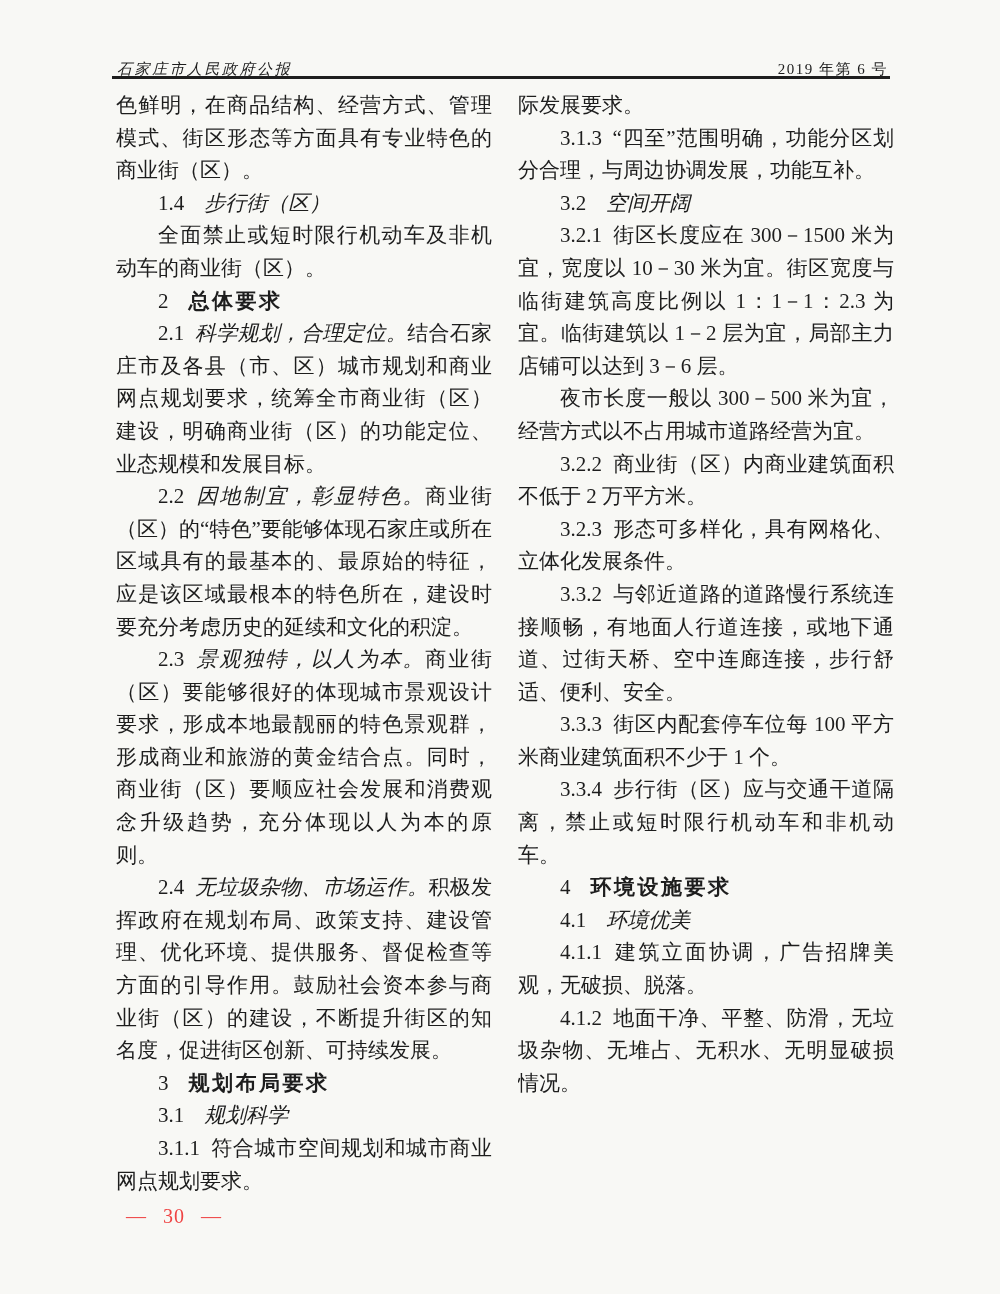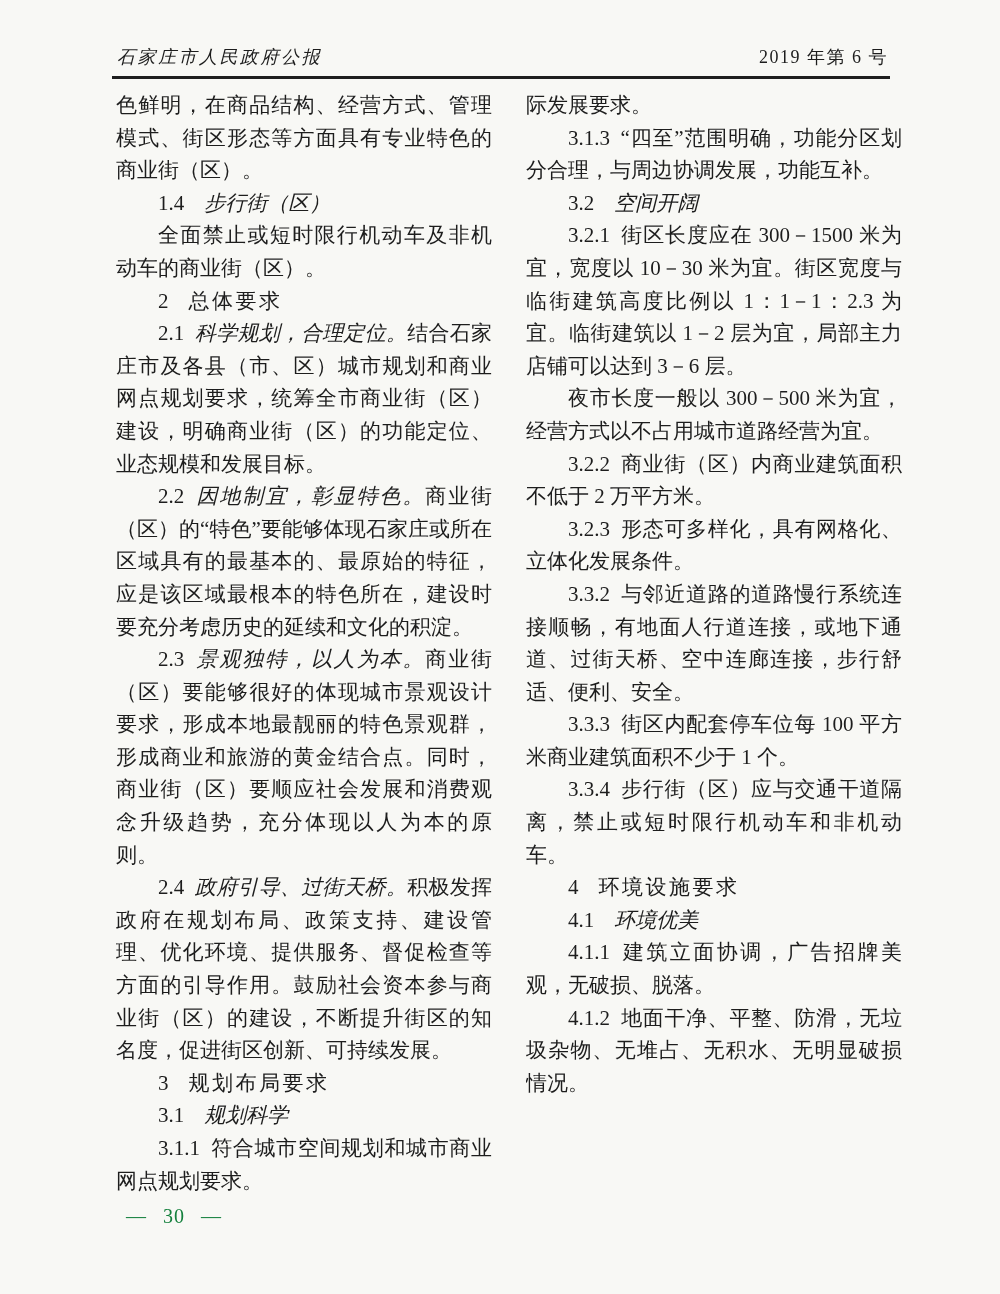--- a/index.html
+++ b/index.html
@@ -5,49 +5,49 @@
   * { margin:0; padding:0; box-sizing:border-box; }
   html, body { background:#f6f6f3; }
   .page {
     position:relative; width:1000px; height:1294px;
     background:#f8f8f5; color:#1d1d1d; overflow:hidden;
     font-family:"Liberation Serif","DejaVu Serif",serif;
   }
   .masthead {
     position:absolute; left:117px; right:112px; top:45px;
     display:flex; justify-content:space-between; align-items:baseline;
-    font-size:18px;
+    font-size:15px;
   }
   .masthead .pub { font-style:italic; letter-spacing:2.5px; }
-  .masthead .issue { letter-spacing:1.5px; }
+  .masthead .issue { letter-spacing:1.5px;margin-top:15px; }
   .rule {
     position:absolute; left:112px; right:110px; top:76px;
     height:2.5px; background:#1e1e1e;
   }
   .columns {
     position:absolute; left:116px; top:89px;
-    display:flex; gap:34px;
+    display:flex; gap:26px;
   }
   .col {
     width:376px; height:1112px; overflow:hidden;
     font-size:21px; line-height:32.6px;
     text-align:justify; text-justify:inter-character;
   }
   .para { text-indent:2em; }
   .para.noindent { text-indent:0; }
   .num { margin-right:0.5em; }
   .h .num { margin-right:0.95em; }
   .kai { font-style:italic; }
   .bold {
     font-family:"Liberation Sans","DejaVu Sans",sans-serif;
-    font-weight:normal; letter-spacing:2.5px;
+    font-weight:bold; letter-spacing:2.5px;
   }
   .footer {
     position:absolute; left:126px; top:1205px;
-    font-size:20px; color:#15803d; word-spacing:10px; letter-spacing:1px;
+    font-size:20px; color:#ef4444; word-spacing:10px; letter-spacing:1px;
   }
 </style>
 </head>
 <body>
 
 <div class="page">
 
   <div class="masthead">
     <span class="pub">石家庄市人民政府公报</span>
     <span class="issue">2019 年第 6 号</span>
@@ -57,21 +57,21 @@
 
   <div class="columns">
     <div class="col">
         <p class="para body noindent"><span class="txt">色鲜明，在商品结构、经营方式、管理模式、街区形态等方面具有专业特色的商业街（区）。</span></p>
         <p class="para h"><span class="num">1.4</span><span class="kai">步行街（区）</span></p>
         <p class="para body"><span class="txt">全面禁止或短时限行机动车及非机动车的商业街（区）。</span></p>
         <p class="para h"><span class="num">2</span><span class="bold">总体要求</span></p>
         <p class="para body"><span class="num">2.1</span><span class="kai">科学规划，合理定位。</span><span class="txt">结合石家庄市及各县（市、区）城市规划和商业网点规划要求，统筹全市商业街（区）建设，明确商业街（区）的功能定位、业态规模和发展目标。</span></p>
         <p class="para body"><span class="num">2.2</span><span class="kai">因地制宜，彰显特色。</span><span class="txt">商业街（区）的“特色”要能够体现石家庄或所在区域具有的最基本的、最原始的特征，应是该区域最根本的特色所在，建设时要充分考虑历史的延续和文化的积淀。</span></p>
         <p class="para body"><span class="num">2.3</span><span class="kai">景观独特，以人为本。</span><span class="txt">商业街（区）要能够很好的体现城市景观设计要求，形成本地最靓丽的特色景观群，形成商业和旅游的黄金结合点。同时，商业街（区）要顺应社会发展和消费观念升级趋势，充分体现以人为本的原则。</span></p>
-        <p class="para body"><span class="num">2.4</span><span class="kai">政府引导、过街天桥。</span><span class="txt">积极发挥政府在规划布局、政策支持、建设管理、优化环境、提供服务、督促检查等方面的引导作用。鼓励社会资本参与商业街（区）的建设，不断提升街区的知名度，促进街区创新、可持续发展。</span></p>
+        <p class="para body"><span class="num">2.4</span><span class="kai">无垃圾杂物、市场运作。</span><span class="txt">积极发挥政府在规划布局、政策支持、建设管理、优化环境、提供服务、督促检查等方面的引导作用。鼓励社会资本参与商业街（区）的建设，不断提升街区的知名度，促进街区创新、可持续发展。</span></p>
         <p class="para h"><span class="num">3</span><span class="bold">规划布局要求</span></p>
         <p class="para h"><span class="num">3.1</span><span class="kai">规划科学</span></p>
         <p class="para body"><span class="num">3.1.1</span><span class="txt">符合城市空间规划和城市商业网点规划要求。</span></p>
         <p class="para body"></p>
       </div>
     <div class="col">
         <p class="para body noindent"><span class="txt">际发展要求。</span></p>
         <p class="para body"><span class="num">3.1.3</span><span class="txt">“四至”范围明确，功能分区划分合理，与周边协调发展，功能互补。</span></p>
         <p class="para h"><span class="num">3.2</span><span class="kai">空间开阔</span></p>
         <p class="para body"><span class="num">3.2.1</span><span class="txt">街区长度应在 300－1500 米为宜，宽度以 10－30 米为宜。街区宽度与临街建筑高度比例以 1：1－1：2.3 为宜。临街建筑以 1－2 层为宜，局部主力店铺可以达到 3－6 层。</span></p>

